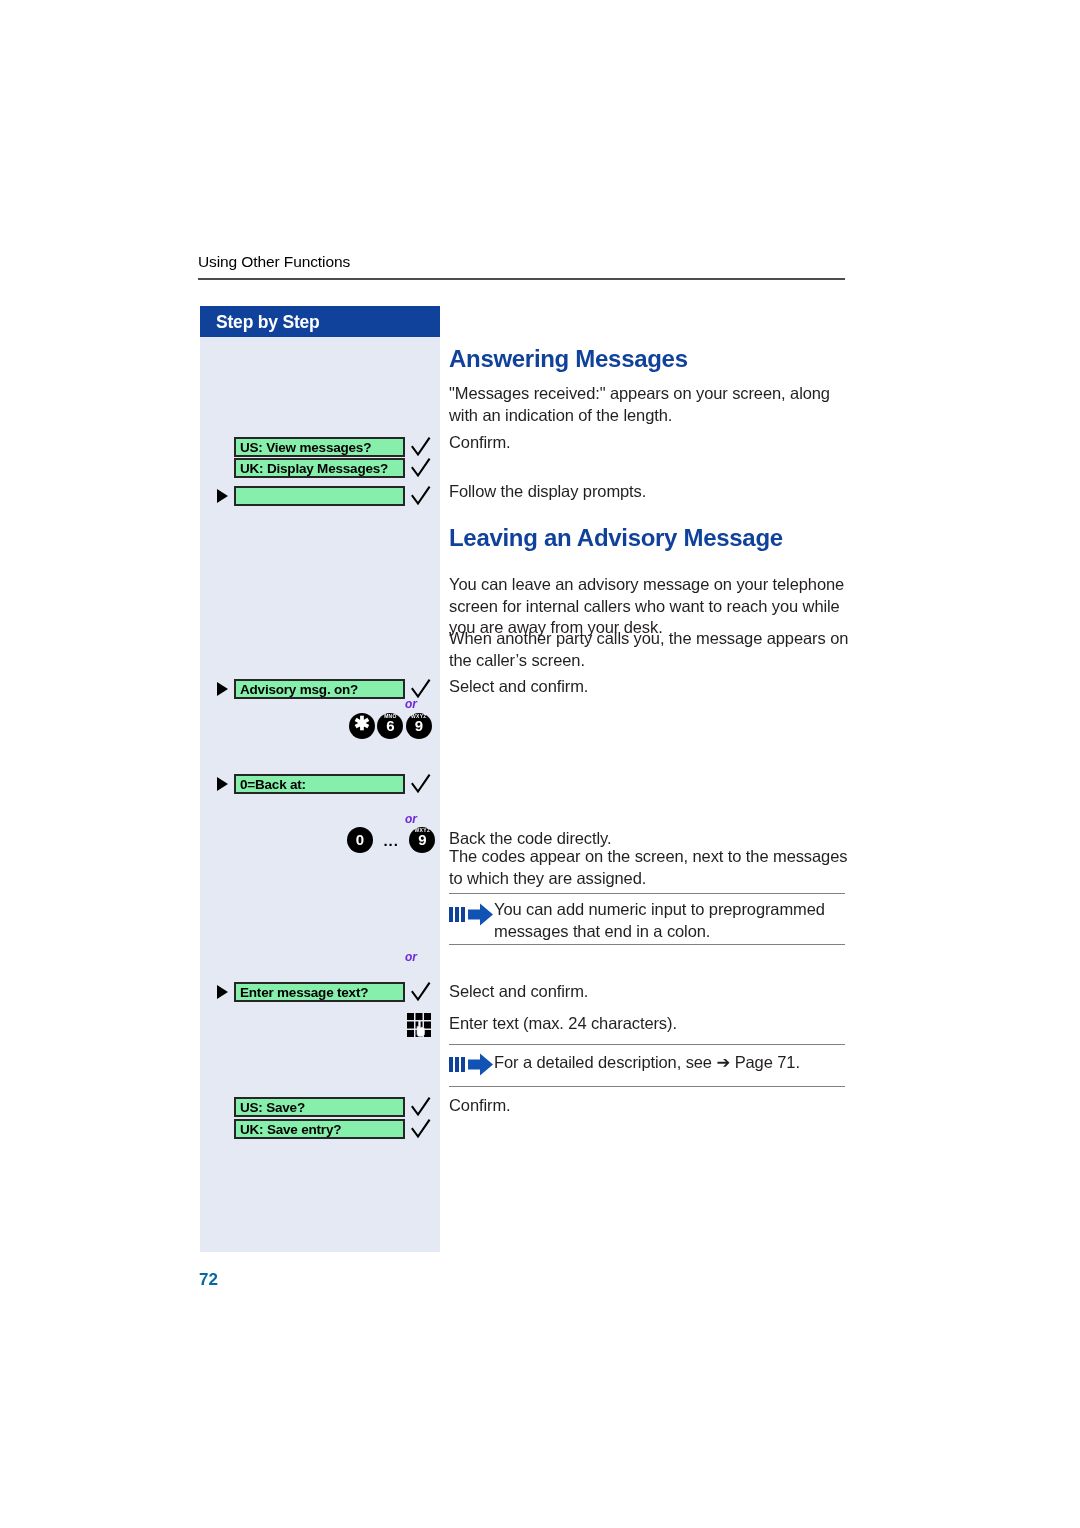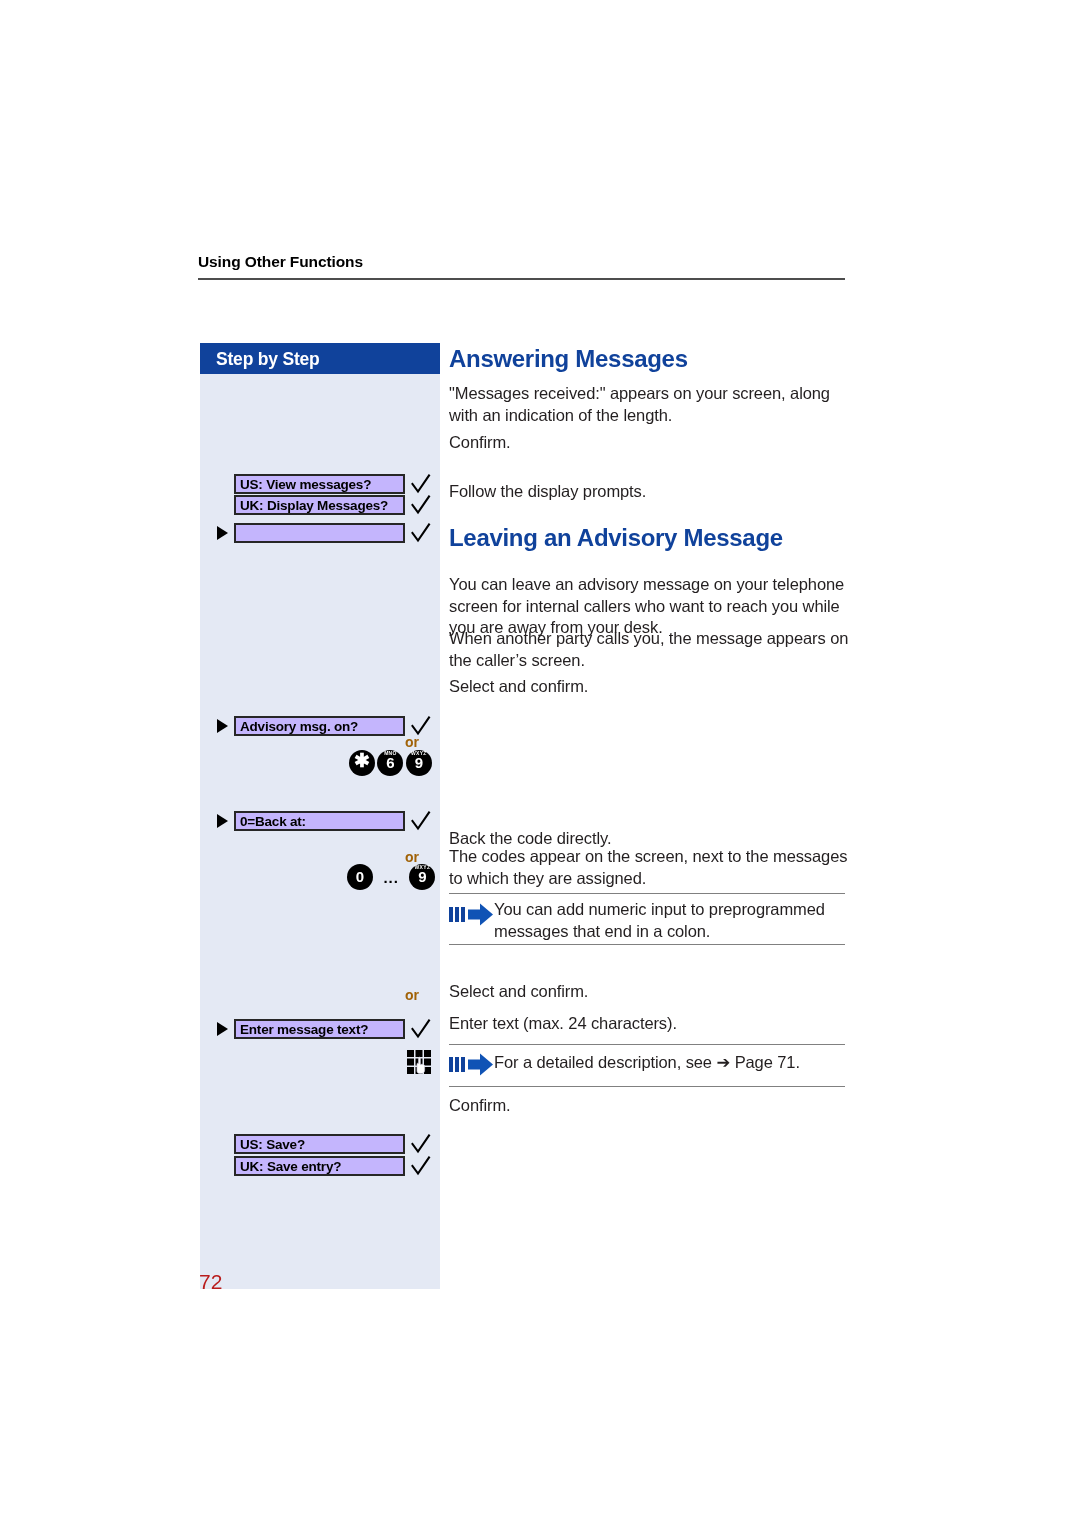--- a/index.html
+++ b/index.html
@@ -22,42 +22,41 @@
     left: 0; top: 0;
     width: 1080px; height: 1528px;
   }
 
   
   #running-head {
     position: absolute;
     left: 198px;
     top: 253px;
     font-size: 15.5px;
-    font-weight: bold;
+    font-weight: normal;
     letter-spacing: -0.1px;
     color: #000;
   }
   #head-rule {
     position: absolute;
     left: 198px;
     top: 278px;
     width: 647px;
     height: 2px;
     background: #4d4d4d;
   }
 
   
   #sidebar {
     position: absolute;
     left: 200px;
     top: 306px;
     width: 240px;
     height: 946px;
     background: #e4e9f4;
-    margin-top: 37px;
   }
   #sidebar-header {
     position: absolute;
     left: 0; top: 0;
     width: 240px;
     height: 31px;
     background: #10429b;
   }
   #sidebar-header-label {
     position: absolute;
@@ -84,21 +83,21 @@
     border-left: 11px solid #000000;
     border-top: 7.5px solid transparent;
     border-bottom: 7.5px solid transparent;
   }
   .dispbox {
     position: absolute;
     left: 34px;
     top: 0px;
     width: 171px;
     height: 20px;
-    background: #c4b5fd;
+    background: #86efac;
     border: 2px solid #262626;
     box-sizing: border-box;
   }
   .dispbox span {
     position: absolute;
     left: 4px;
     top: 1px;
     font-size: 13.5px;
     font-weight: bold;
     color: #000;
@@ -111,23 +110,24 @@
     top: -2px;
     width: 22px;
     height: 24px;
   }
   .check svg { display: block; }
 
   .ortxt {
     position: absolute;
     width: 240px;
     text-align: left;
-    font-size: 14px;
-    font-weight: bold;
-    color: #a16207;
+    font-size: 12px;
+    font-weight: bold;
+    color: #6d28d9;
+    font-style: italic;
   }
 
   
   .keys {
     position: absolute;
     height: 26px;
   }
   .key {
     position: relative;
     display: inline-block;
@@ -206,23 +206,23 @@
     position: absolute;
     width: 46px;
     height: 28px;
   }
 
   
   #folio {
     position: absolute;
     left: 199px;
     top: 1270px;
-    font-size: 21px;
-    font-weight: normal;
-    color: #b91c1c;
+    font-size: 17px;
+    font-weight: bold;
+    color: #0369a1;
   }
 </style>
 </head>
 <body>
 
 <div id="page">
 
   <div id="running-head">Using Other Functions</div>
   <div id="head-rule"></div>
 

